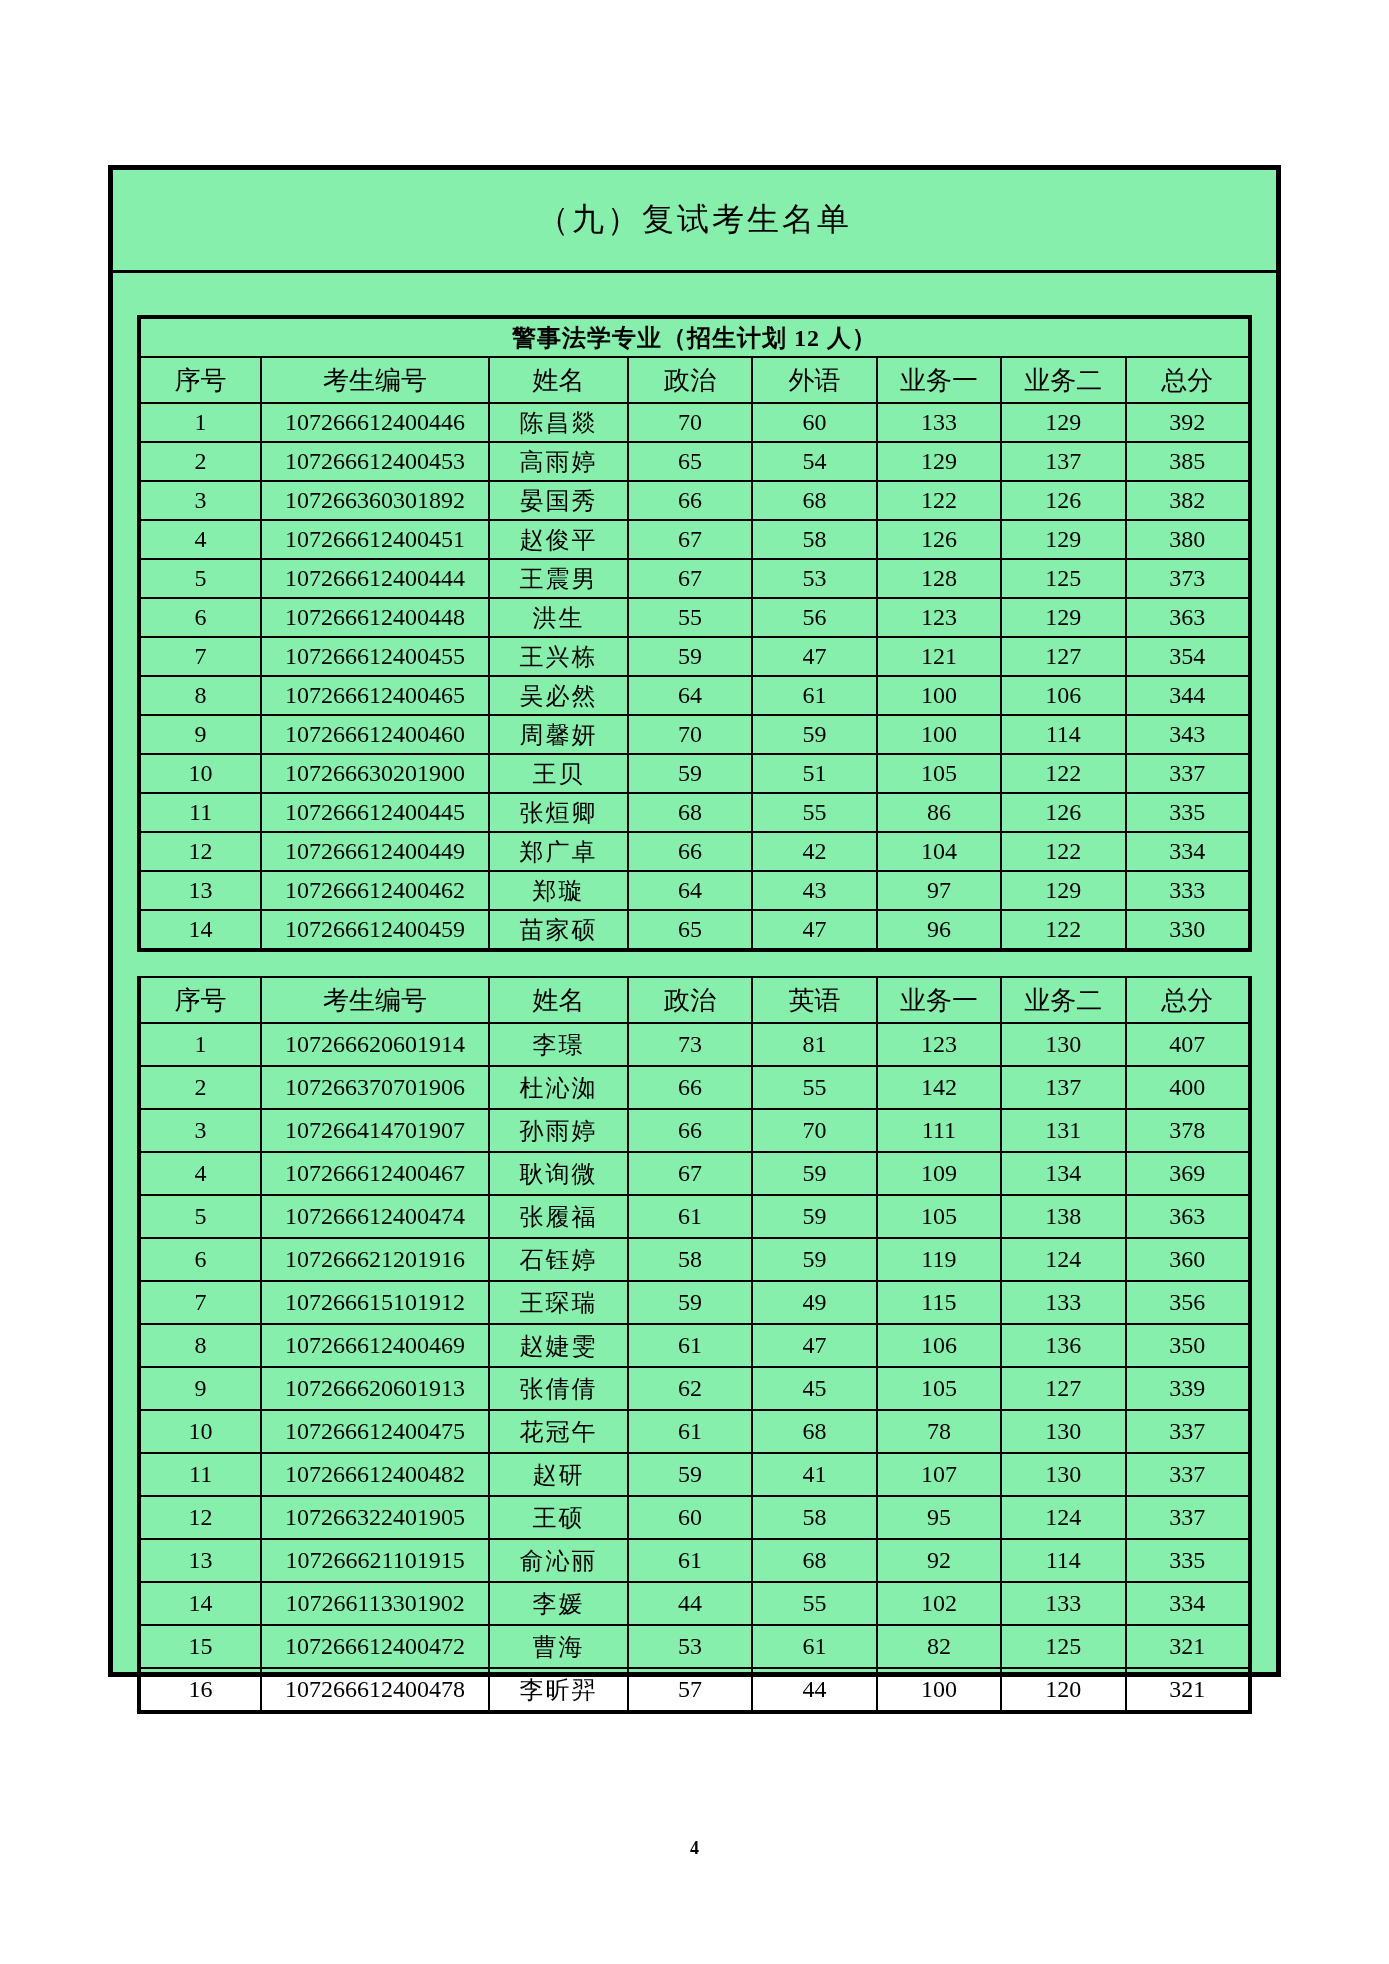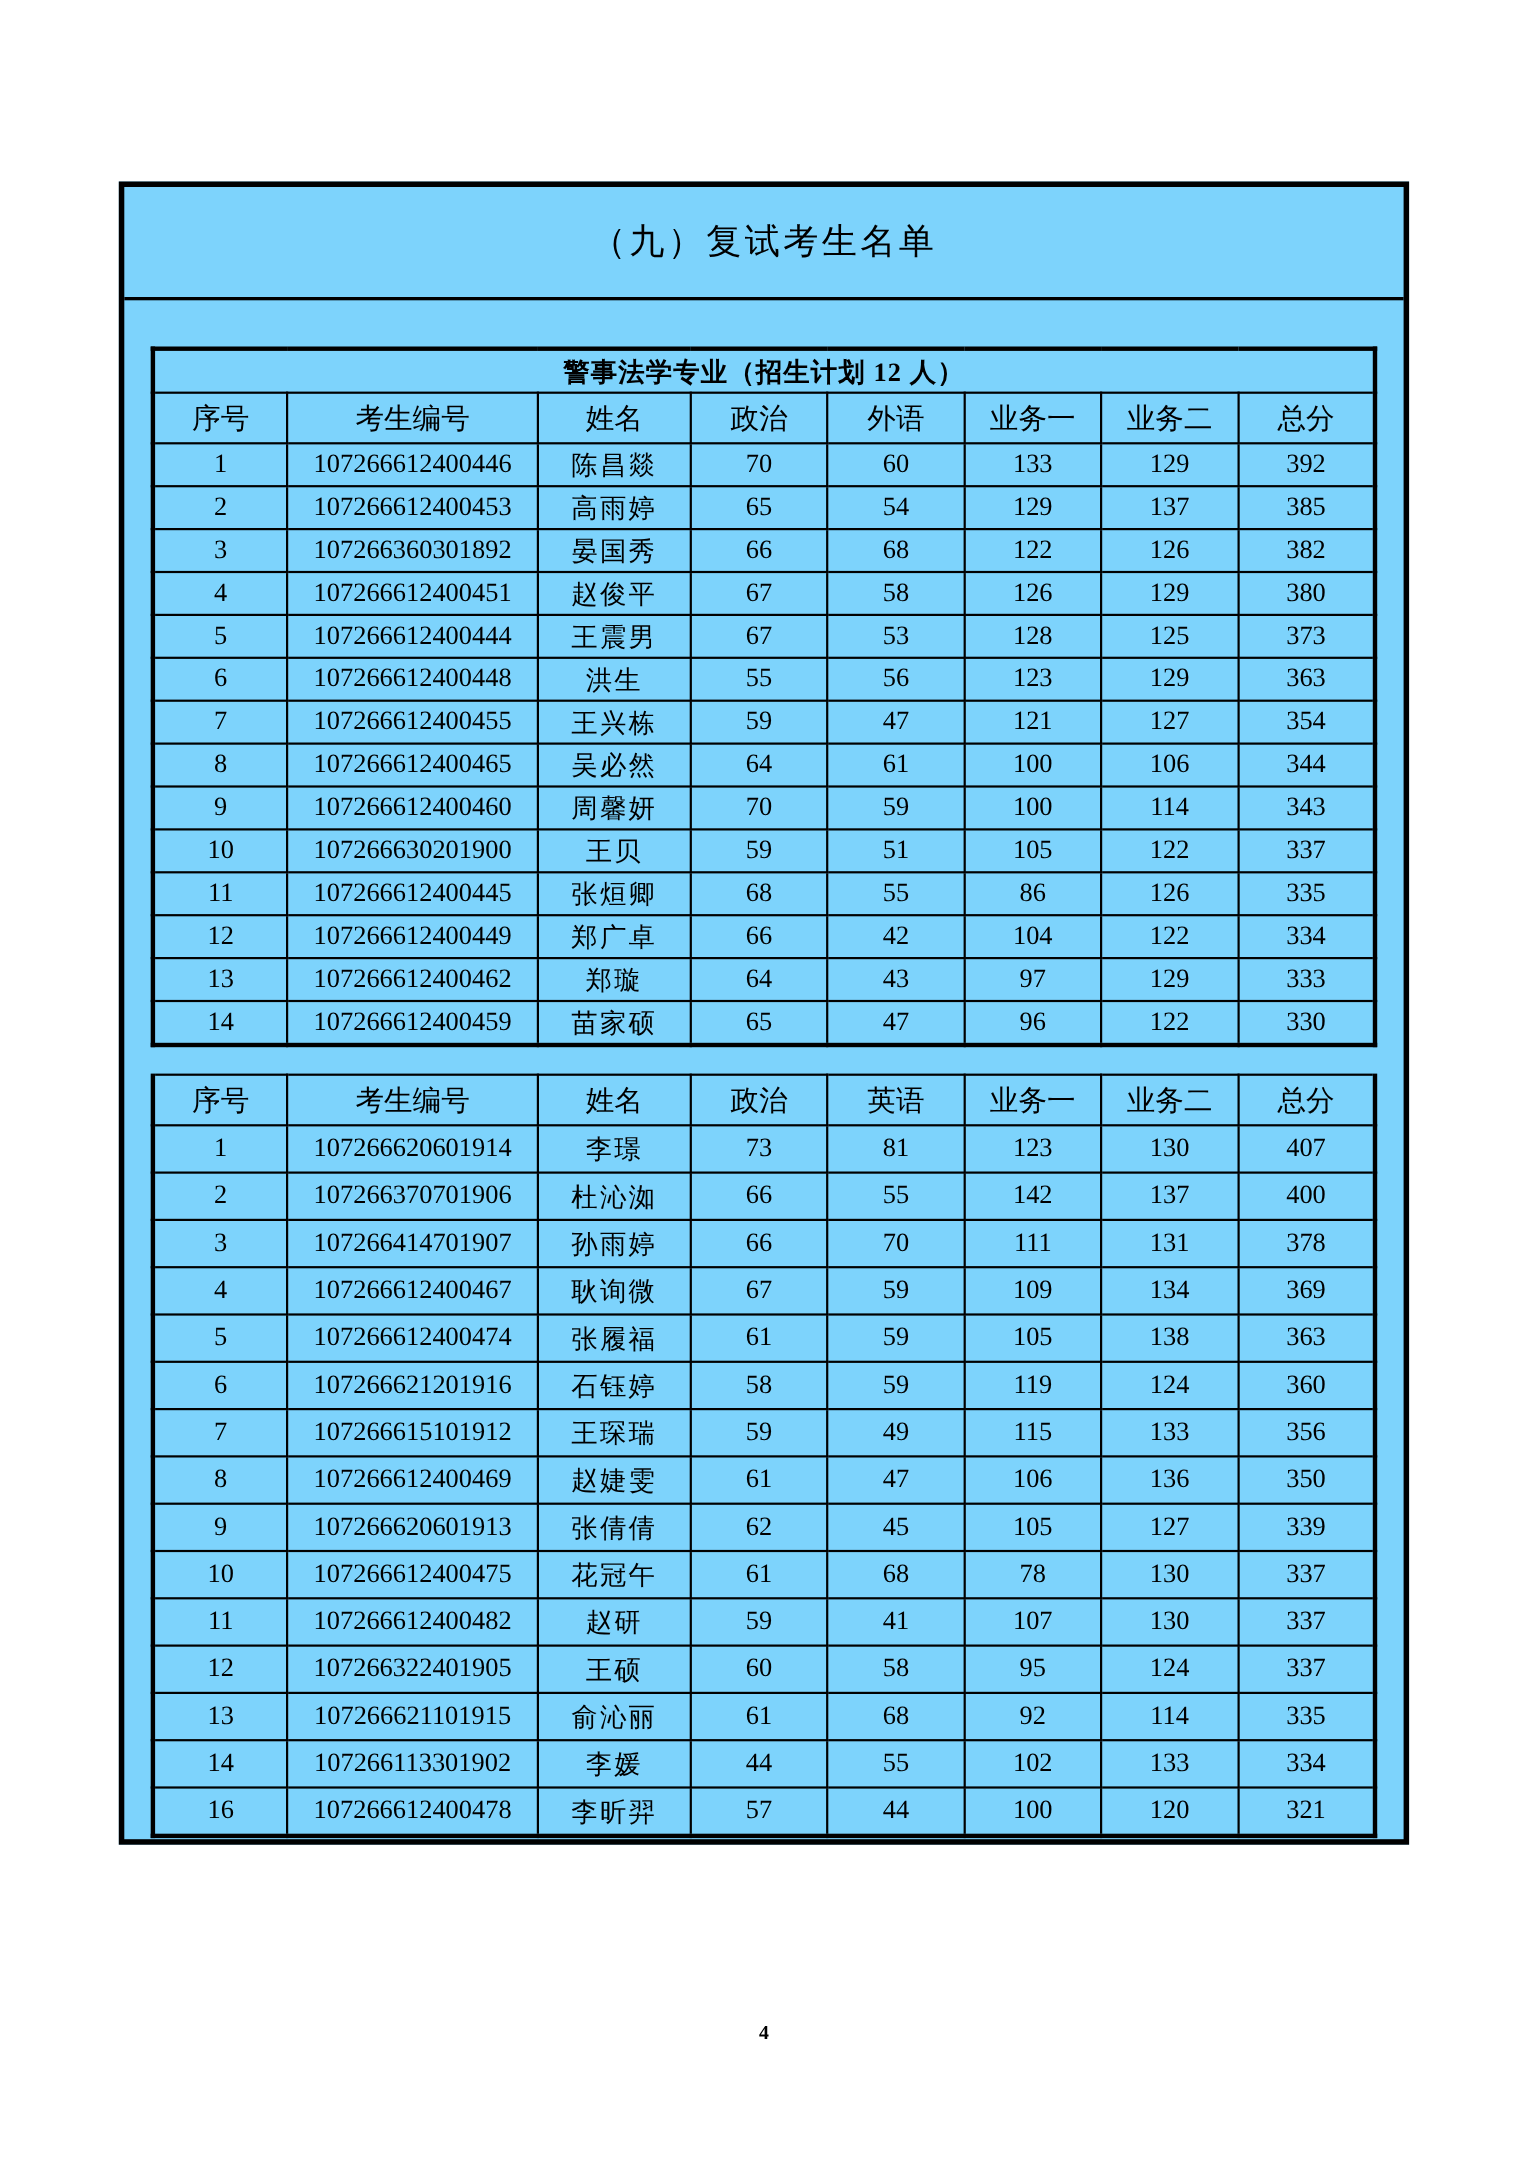--- a/index.html
+++ b/index.html
@@ -14,21 +14,21 @@
     font-family: "Liberation Serif", "DejaVu Serif", serif;
     color: #000;
   }
   .doc-frame {
     position: absolute;
     left: 108px;
     top: 165px;
     width: 1163px;   
     height: 1502px;
     border: 5px solid #000;
-    background: #7dd3fc;
+    background: #86efac;
     box-sizing: content-box;
   }
   .title-section {
     height: 100px;
     border-bottom: 3px solid #000;
     display: flex;
     align-items: center;
     justify-content: center;
   }
   .doc-title {
@@ -420,20 +420,30 @@
             <td>14</td>
             <td>107266113301902</td>
             <td class="c-name">李媛</td>
             <td>44</td>
             <td>55</td>
             <td>102</td>
             <td>133</td>
             <td>334</td>
           </tr>
           <tr>
+            <td>15</td>
+            <td>107266612400472</td>
+            <td class="c-name">曹海</td>
+            <td>53</td>
+            <td>61</td>
+            <td>82</td>
+            <td>125</td>
+            <td>321</td>
+          </tr>
+          <tr>
             <td>16</td>
             <td>107266612400478</td>
             <td class="c-name">李昕羿</td>
             <td>57</td>
             <td>44</td>
             <td>100</td>
             <td>120</td>
             <td>321</td>
           </tr>
         </tbody>

